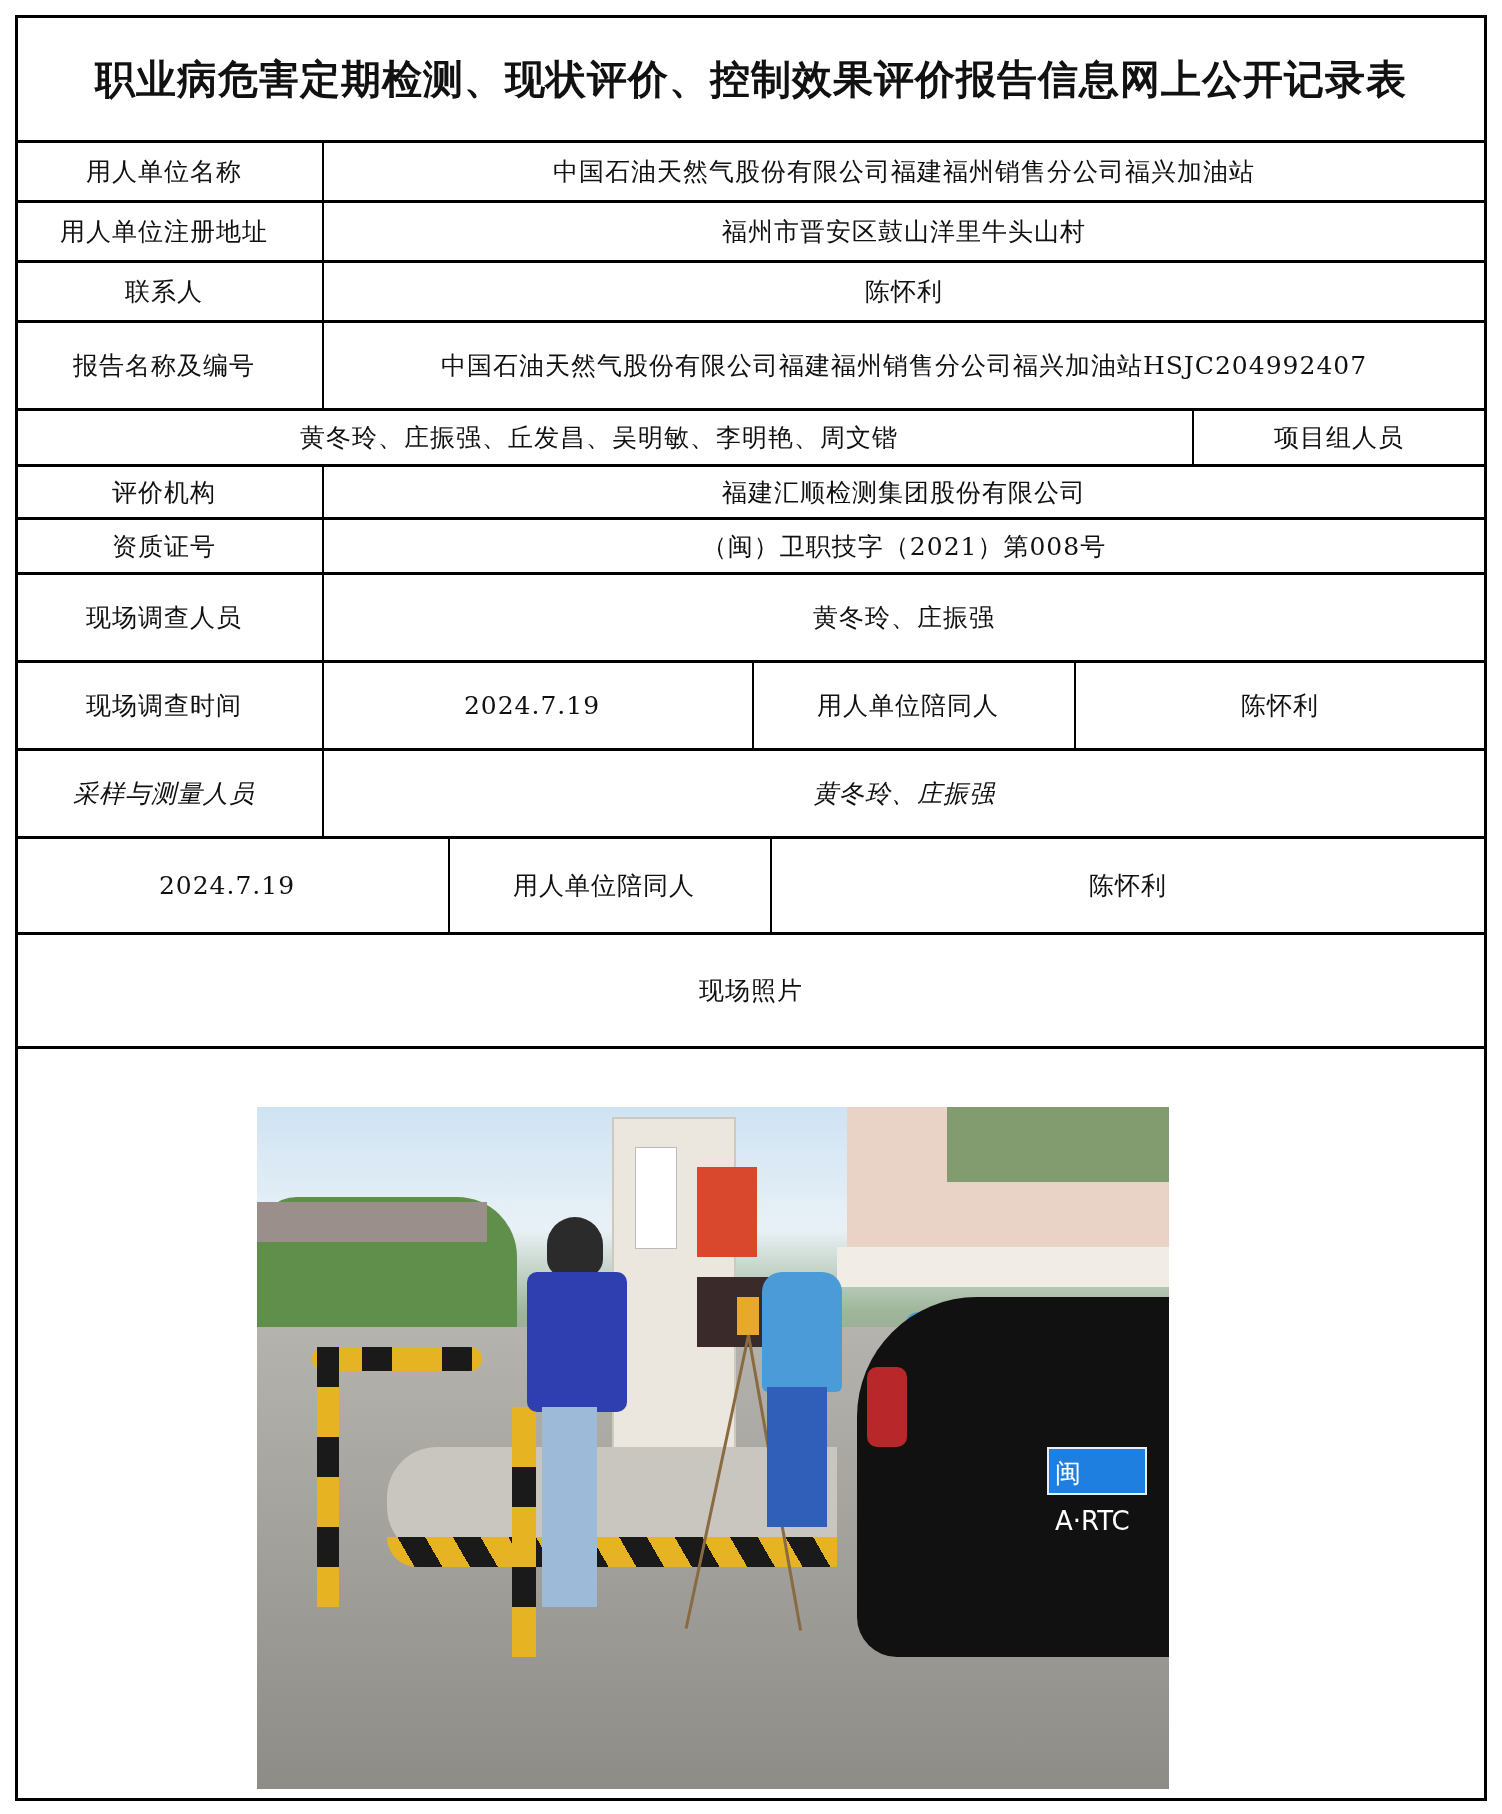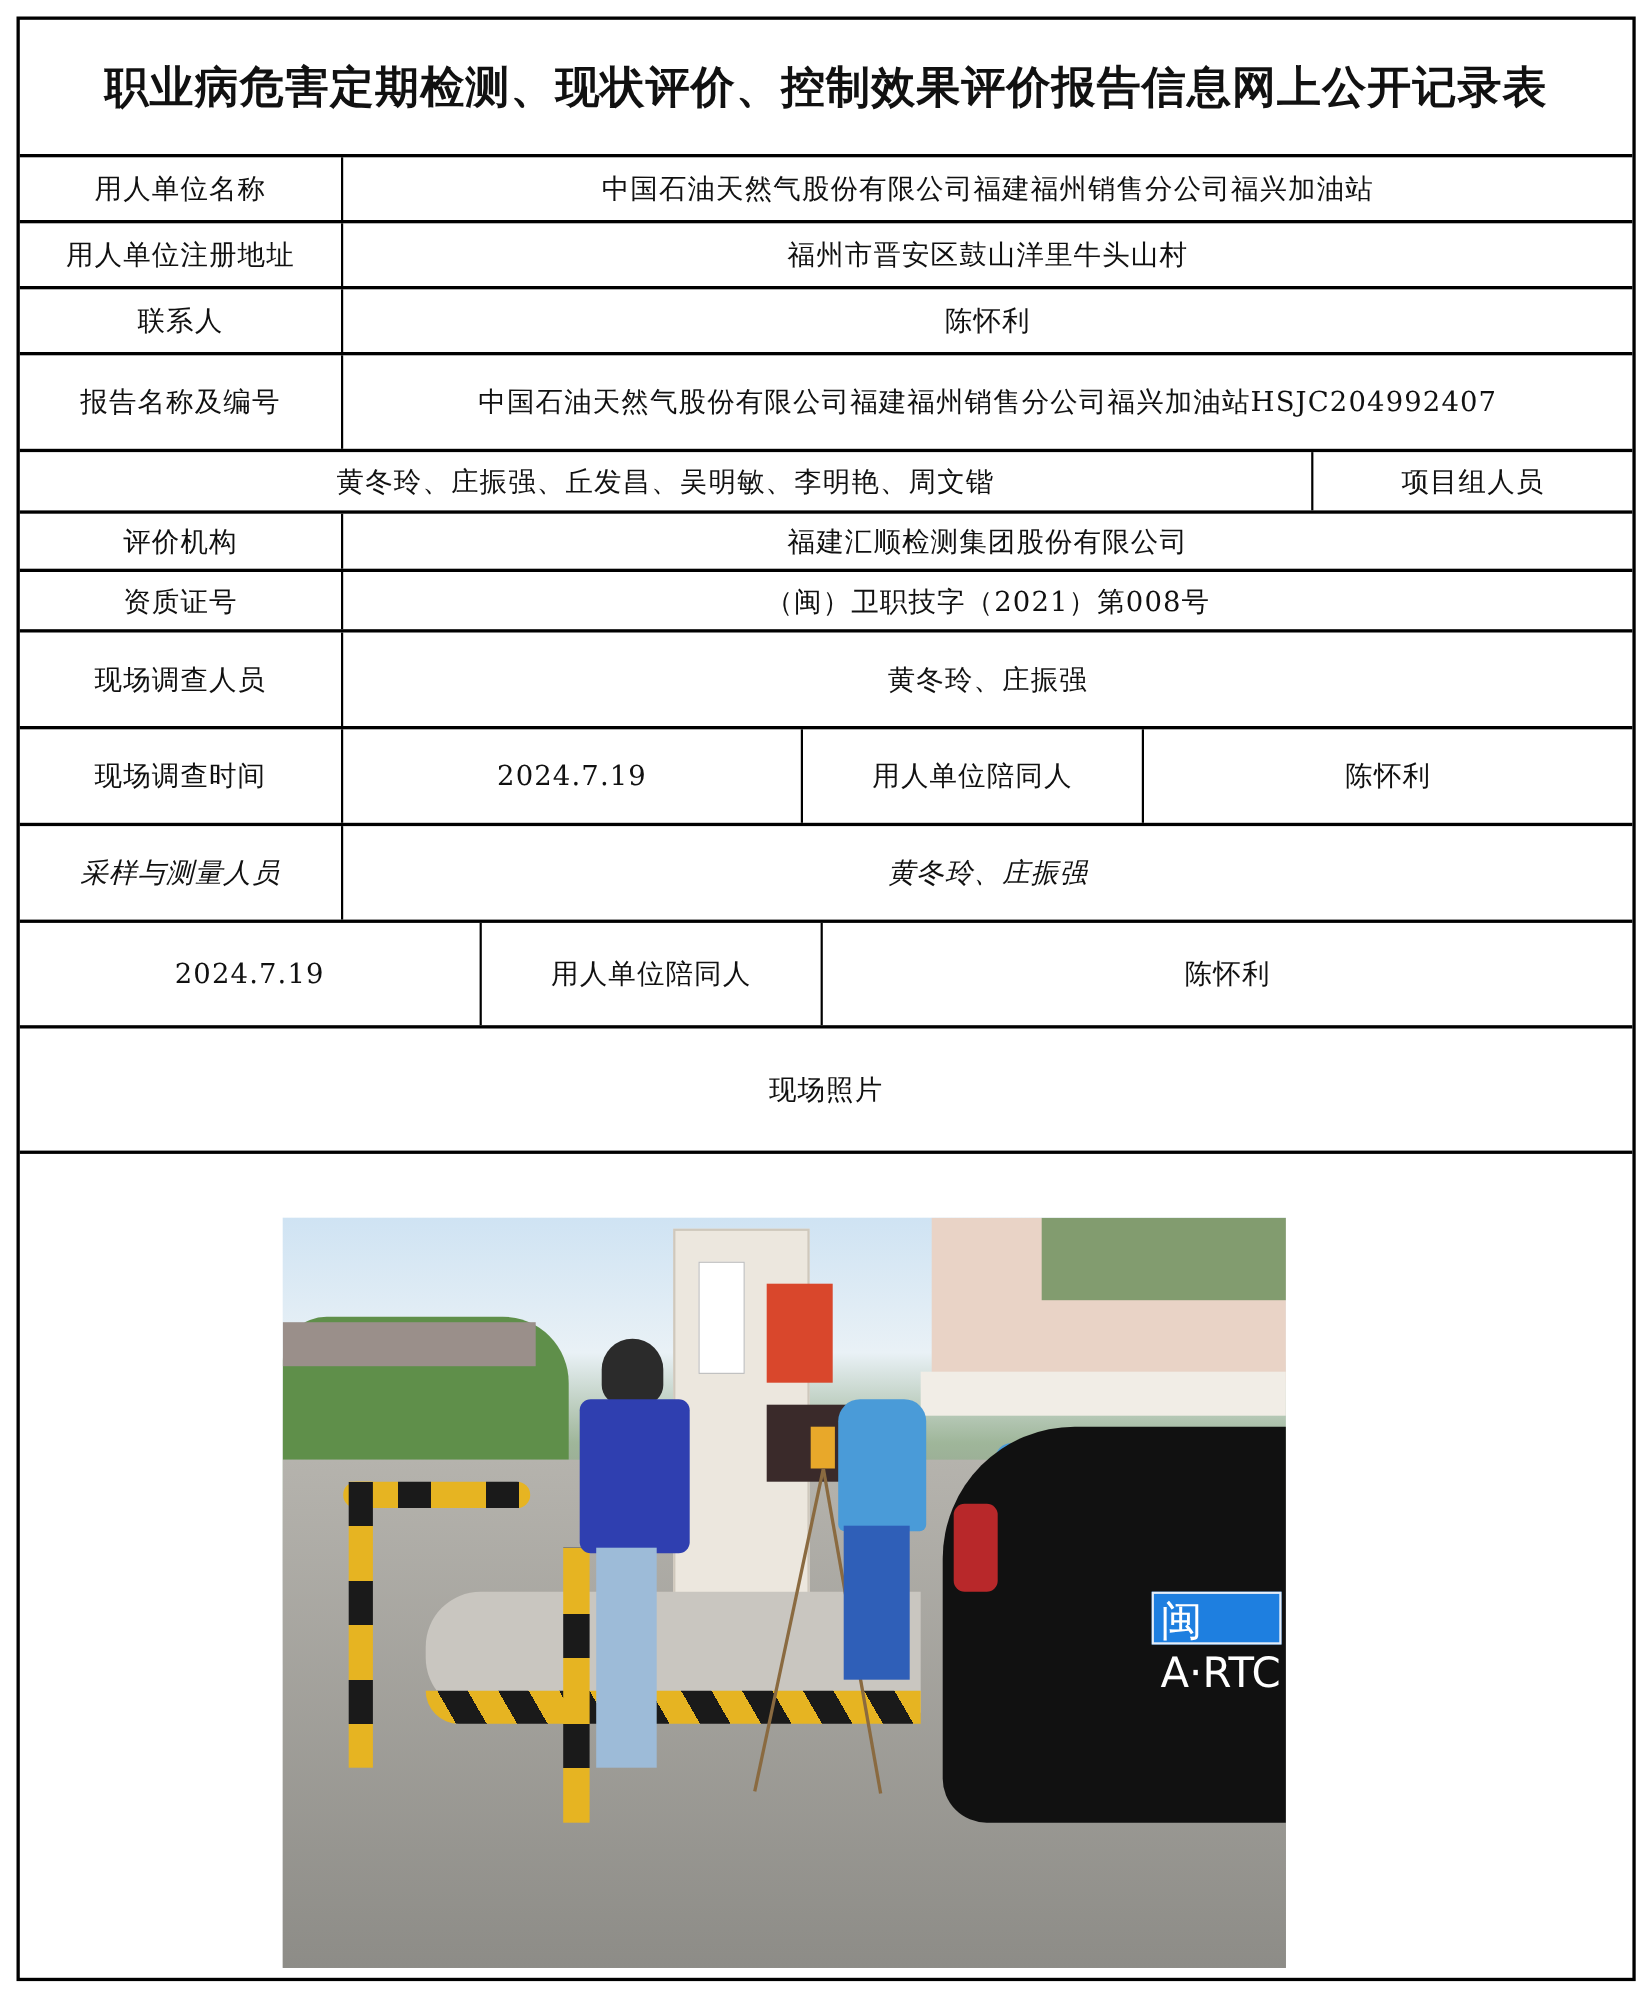--- a/index.html
+++ b/index.html
@@ -3,21 +3,21 @@
 <meta charset="utf-8">
 <style>
   html, body { margin: 0; padding: 0; background: #ffffff; }
   body { width: 1502px; height: 1814px; position: relative; overflow: hidden;
          font-family: "DejaVu Serif", "Liberation Serif", serif; color: #111; }
   .sheet { position: absolute; left: 15px; top: 15px; width: 1472px; height: 1786px;
            border: 3px solid #000; box-sizing: border-box; }
   .row { position: absolute; left: 0; right: 0; border-bottom: 3px solid #000; box-sizing: border-box; display: flex; }
   .cell { height: 100%; display: flex; align-items: center; justify-content: center;
           box-sizing: border-box; text-align: center; font-size: 25px; letter-spacing: 1px; }
-  .cell + .cell { border-left: 2px solid #000; }
+  .cell + .cell { border-left: 2px solid #000; margin-left: 12px; }
   .c-label { width: 292px; }
   .c-value { flex: 1; }
   .c-date { width: 418px; }
   .c-acc { width: 310px; }
   .c-accval { flex: 1; }
   .title { font-family: "DejaVu Sans", "Liberation Sans", sans-serif; font-size: 40px; font-weight: bold; letter-spacing: 1px; }
   .photo-row { border-bottom: none; }
   .photo { position: absolute; left: 239px; top: 58px; width: 912px; height: 682px; overflow: hidden;
            background: linear-gradient(180deg, #cfe3f3 0%, #e9f1f6 18%, #9fb69a 30%, #8a8f86 46%, #a8a8a2 60%, #8d8d88 100%); }
   .ph { position: absolute; }
@@ -124,17 +124,17 @@
       <div class="ph" style="left:480px;top:190px;width:22px;height:38px;background:#e8a82a;"></div>
       <div class="ph" style="left:490px;top:228px;width:3px;height:300px;background:#8a6a40;transform:rotate(12deg);transform-origin:top;"></div>
       <div class="ph" style="left:490px;top:228px;width:3px;height:300px;background:#8a6a40;transform:rotate(-10deg);transform-origin:top;"></div>
 
       <div class="ph" style="left:505px;top:165px;width:80px;height:120px;background:#4a9bd8;border-radius:20px 20px 6px 6px;"></div>
       <div class="ph" style="left:510px;top:280px;width:60px;height:140px;background:#2f5fb8;"></div>
       <div class="ph" style="left:648px;top:205px;width:40px;height:60px;background:#4a9bd8;border-radius:14px;"></div>
 
       <div class="ph" style="left:600px;top:190px;width:312px;height:360px;background:#111;border-radius:120px 0 0 40px;"></div>
       <div class="ph" style="left:610px;top:260px;width:40px;height:80px;background:#b8282a;border-radius:10px;"></div>
-      <div class="ph" style="left:790px;top:340px;width:118px;height:48px;background:#1e7fe0;border:2px solid #e6eef8;color:#fff;font-family:'DejaVu Sans',sans-serif;font-size:38px;line-height:48px;padding-left:6px;box-sizing:border-box;">闽A·RTC</div>
+      <div class="ph" style="left:790px;top:340px;width:100px;height:48px;background:#1e7fe0;border:2px solid #e6eef8;color:#fff;font-family:'DejaVu Sans',sans-serif;font-size:26px;line-height:48px;padding-left:6px;box-sizing:border-box;">闽A·RTC</div>
     </div>
   </div>
 
 </div>
 
 </body></html>

